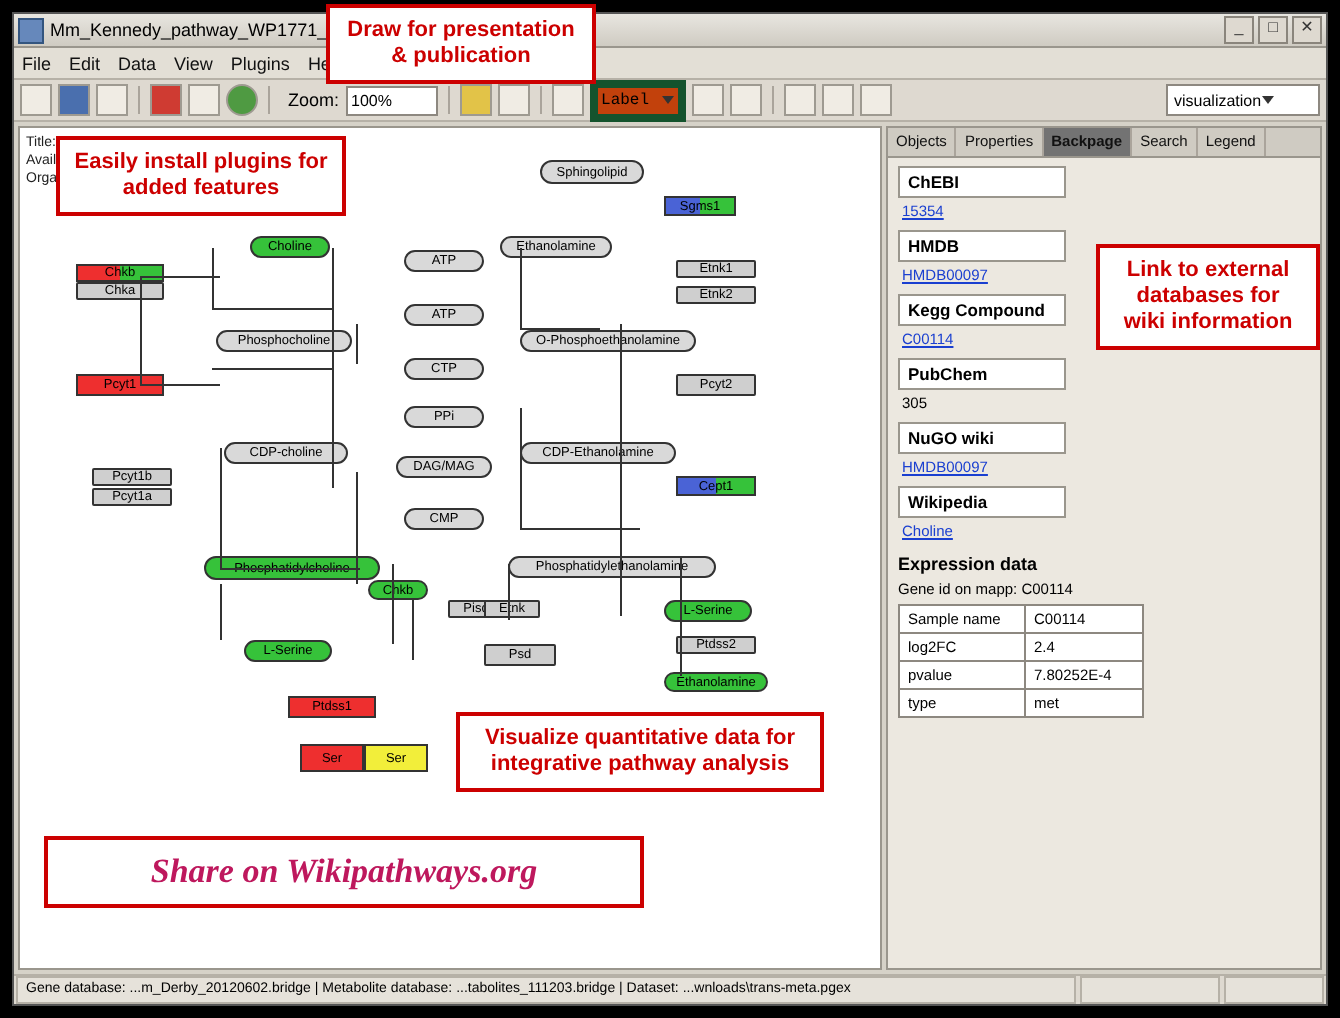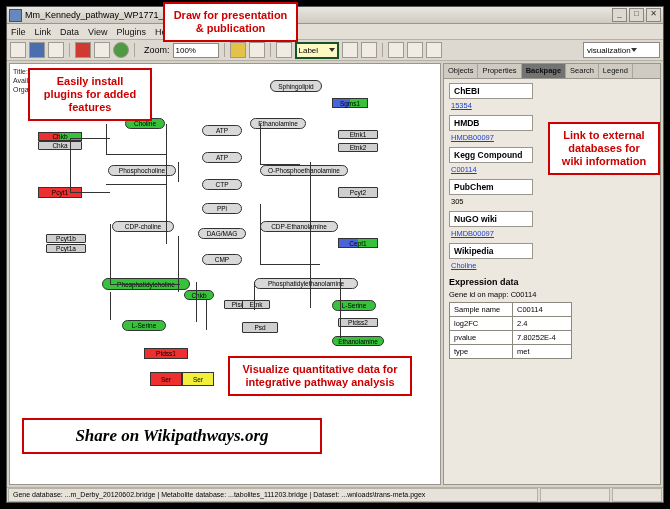--- a/index.html
+++ b/index.html
@@ -42,22 +42,22 @@
   }
   .tbtn{width:14px;height:14px;border:1px solid #9e9a91;background:#f0ece4;}
   .tbtn.red{background:#cf3b32;}
   .tbtn.green{background:#4f9a42;}
   .tbtn.blue{background:#4a6fae;}
   .tbtn.yel{background:#e2c348;}
   .sep{width:1px;height:14px;background:#aaa49b;margin:0 2px;}
   .zoomlabel{font-size:9px;margin-left:4px;}
   .zoombox{width:42px;height:13px;background:#fff;border:1px solid #8d8880;
     font-size:8px;padding-left:2px;line-height:13px;}
-  .combo{width:38px;height:13px;background:#fef9c3;border:2px solid #14532d;
-    font-size:8px;display:flex;align-items:center;padding-left:2px;}
+  .combo{width:38px;height:13px;background:#c2410c;border:4px solid #14532d;
+    font-size:8px;display:flex;align-items:center;padding-left:2px;font-family:Liberation Mono, monospace;}
   .combo .cv{flex:1;}
   .caret{width:0;height:0;border-left:3px solid transparent;border-right:3px solid transparent;
     border-top:4px solid #333;margin-right:2px;}
   .viscombo{width:72px;height:14px;background:#fff;border:1px solid #8d8880;
     font-size:8px;display:flex;align-items:center;padding-left:3px;}
   .right-push{margin-left:auto;display:flex;align-items:center;gap:3px;}
   
   .body{flex:1;display:flex;min-height:0;}
   .leftpane{
     flex:1;background:#fff;border:1px solid #9a968d;margin:2px;position:relative;overflow:hidden;
@@ -104,21 +104,21 @@
     padding:0 4px;margin:0 1px;background:#e6e2da;white-space:nowrap;}
   .statuscell.grow{flex:1;}
   
   .callout{
     position:absolute;background:#fff;border:2px solid #cc0000;color:#cc0000;
     font-weight:bold;text-align:center;font-size:11px;line-height:13px;
     padding:5px 7px;box-sizing:border-box;z-index:20;
   }
   .share{
     position:absolute;left:22px;top:418px;width:296px;
-    border:2px solid #cc0000;background:#fff;color:#000000;
+    border:2px solid #cc0000;background:#fff;color:#be185d;
     font-size:17px;font-style:italic;font-weight:bold;text-align:center;
     padding:6px 0;z-index:20;font-family:"Liberation Serif",serif;
   }
 </style>
 </head>
 <body>
 
 <div class="app">
 
   <div class="titlebar">
@@ -126,21 +126,21 @@
     <div class="tb-text">Mm_Kennedy_pathway_WP1771_45176.gpml - PathVisio</div>
     <div class="winbtns">
       <div class="winbtn">_</div>
       <div class="winbtn">□</div>
       <div class="winbtn">✕</div>
     </div>
   </div>
 
   <div class="menubar">
     <span>File</span>
-    <span>Link</span>
+    <span>Edit</span>
     <span>Data</span>
     <span>View</span>
     <span>Plugins</span>
     <span>Help</span>
   </div>
 
   <div class="toolbar">
     <div class="tbtn"></div>
     <div class="tbtn blue"></div>
     <div class="tbtn"></div>
@@ -377,20 +377,20 @@
 
   <div class="statusbar">
     <div class="statuscell grow">Gene database: ...m_Derby_20120602.bridge | Metabolite database: ...tabolites_111203.bridge | Dataset: ...wnloads\trans-meta.pgex</div>
     <div class="statuscell" style="width:60px"></div>
     <div class="statuscell" style="width:40px"></div>
   </div>
 </div>
 
 <div class="callout" style="left:163px;top:2px;width:135px;">Draw for presentation
 &amp; publication</div>
-<div class="callout" style="left:28px;top:68px;width:124px;">Easily install plugins for
+<div class="callout" style="left:28px;top:68px;width:145px;">Easily install plugins for
 added features</div>
 <div class="callout" style="left:548px;top:122px;width:112px;">Link  to external
 databases  for
 wiki information</div>
 <div class="callout" style="left:228px;top:356px;width:184px;">Visualize quantitative data  for
 integrative pathway analysis</div>
 <div class="share">Share on Wikipathways.org</div>
 
 </body></html>

